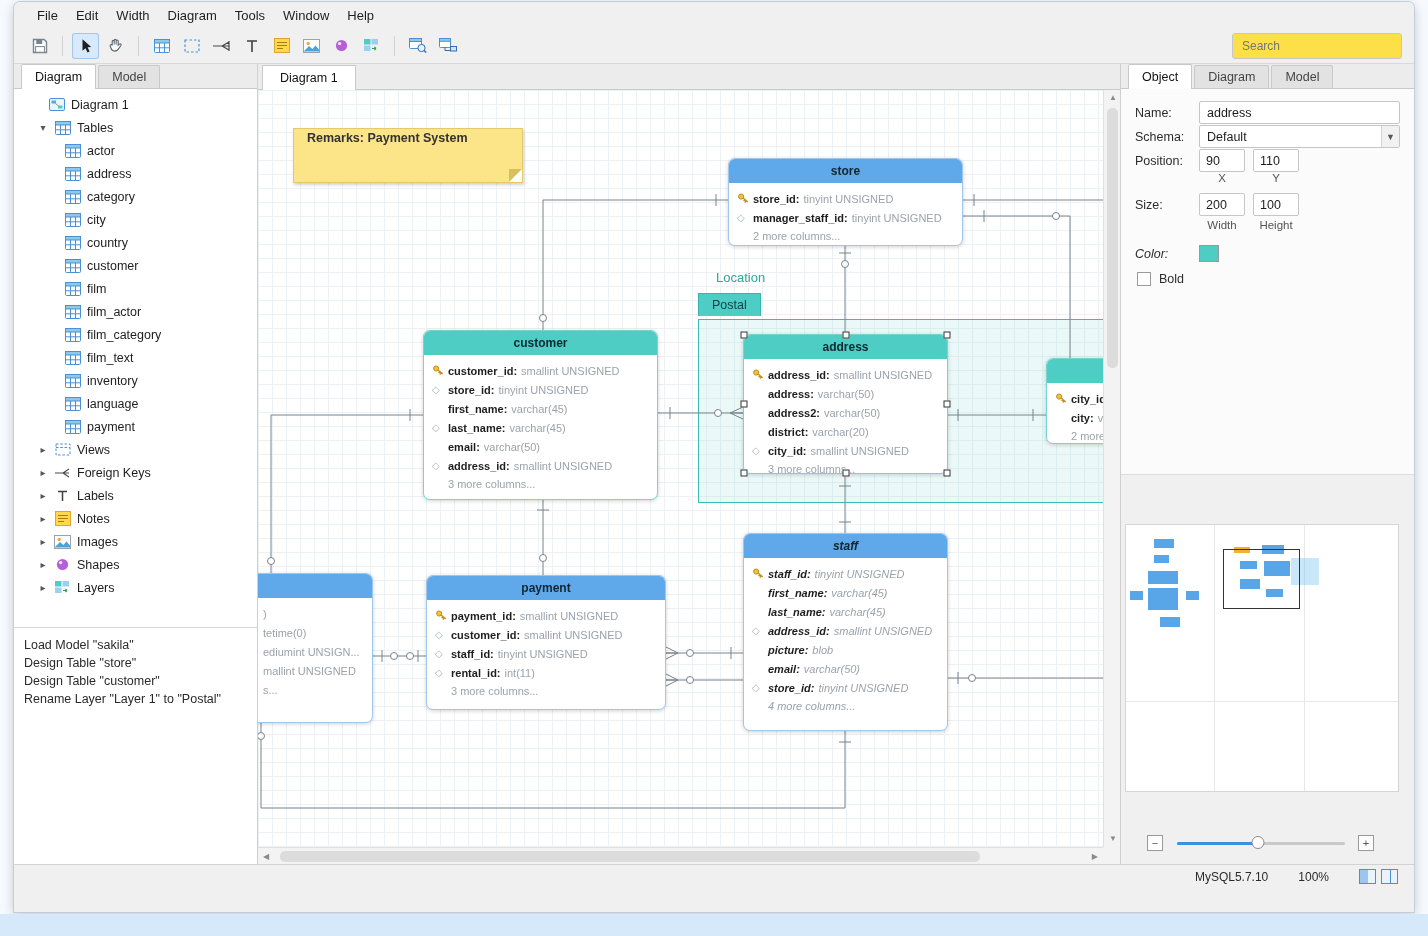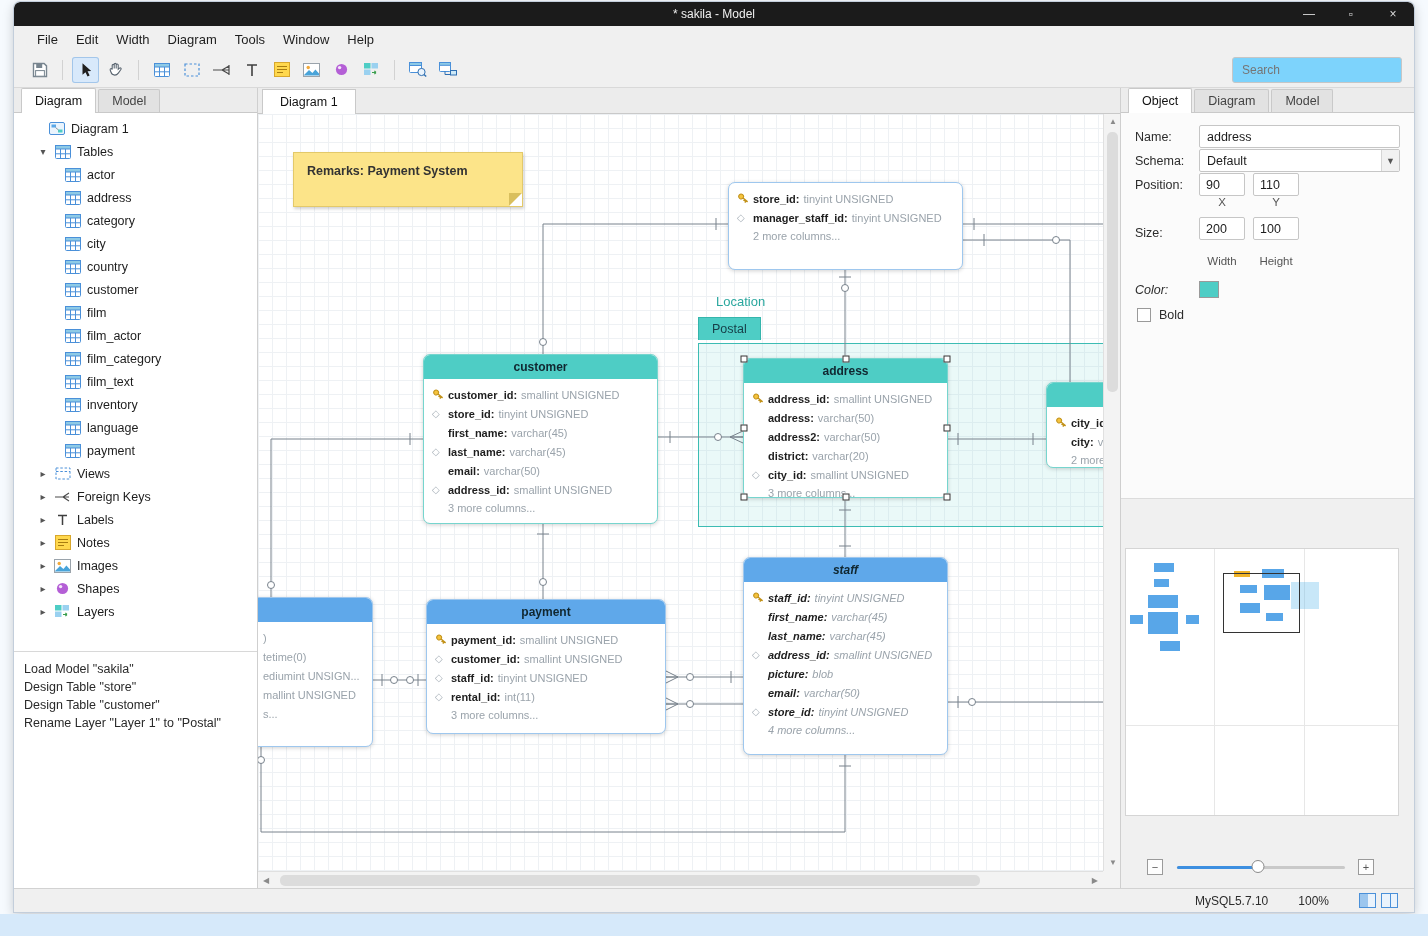--- a/index.html
+++ b/index.html
@@ -15,21 +15,21 @@
 
 .menubar{height:26px;background:#f0f0f0;display:flex;align-items:center;padding-left:14px;font-size:13px;color:#1e1e1e;}
 .menu-item{padding:3px 9px;border-radius:2px;}
 
 .toolbar{height:36px;background:#f0f0f0;display:flex;align-items:center;padding:0 12px;gap:3px;border-bottom:1px solid #d9d9d9;}
 .tb-btn{width:27px;height:26px;display:flex;align-items:center;justify-content:center;border-radius:3px;}
 .tb-btn.active{background:#d8e9fb;box-shadow:inset 0 0 0 1px #a3c6ea;}
 .tb-sep{width:1px;height:20px;background:#d2d2d2;margin:0 6px;}
 .ic{display:flex;align-items:center;justify-content:center;}
 .search-wrap{margin-left:auto;}
-.search-input{width:170px;height:24px;border:1px solid #c6c6c6;border-radius:3px;padding:12px 9px;font-size:12px;color:#333;background:#7dd3fc;outline:none;}
+.search-input{width:170px;height:24px;border:1px solid #c6c6c6;border-radius:3px;padding:12px 9px;font-size:12px;color:#333;background:#fde047;outline:none;}
 
 .main{display:flex;height:800px;}
 .left-panel{width:244px;background:#fff;border-right:1px solid #cfcfcf;display:flex;flex-direction:column;}
 .panel-tabs{height:25px;background:#ececec;display:flex;border-bottom:1px solid #c9c9c9;padding-left:7px;align-items:flex-end;flex:none;}
 .ptab{height:23px;padding:0 13px;display:flex;align-items:center;font-size:12.5px;color:#444;background:#e2e2e2;border:1px solid #c9c9c9;border-bottom:none;margin-right:2px;border-radius:2px 2px 0 0;}
 .ptab.active{background:#fff;height:25px;margin-bottom:-1px;color:#111;}
 .tree{height:538px;background:#fff;padding-top:4px;overflow:hidden;font-size:12.5px;color:#1d1d1d;}
 .tree-row{height:23px;display:flex;align-items:center;gap:6px;padding-left:24px;white-space:nowrap;}
 .tree-row.first{padding-left:34px;}
 .tree-row.child{padding-left:50px;}
@@ -43,21 +43,21 @@
 .dtab{height:25px;background:#fff;border:1px solid #c9c9c9;border-bottom:none;padding:0 17px;display:flex;align-items:center;font-size:12.5px;margin-bottom:-1px;color:#111;}
 .viewport{position:absolute;left:0;top:26px;right:17px;bottom:17px;overflow:hidden;background-color:#fff;
  background-image:linear-gradient(#eef1f4 1px,transparent 1px),linear-gradient(90deg,#eef1f4 1px,transparent 1px);background-size:14px 14px;}
 .vscroll{position:absolute;right:0;top:26px;bottom:17px;width:17px;background:#f3f3f3;border-left:1px solid #e0e0e0;}
 .hscroll{position:absolute;left:0;bottom:0;right:17px;height:17px;background:#f3f3f3;border-top:1px solid #e0e0e0;}
 .corner{position:absolute;right:0;bottom:0;width:17px;height:17px;background:#f3f3f3;}
 .sb-arrow{position:absolute;font-size:8px;color:#8a8a8a;line-height:1;}
 .thumb-v{position:absolute;left:3px;width:11px;background:#dcdcdc;border-radius:5px;}
 .thumb-h{position:absolute;top:3px;height:11px;background:#dcdcdc;border-radius:5px;}
 
-.note{position:absolute;background:#fce489;border:1px solid #e3c96a;box-shadow:1px 2px 3px rgba(0,0,0,.18);padding:11px 13px;font-size:12.5px;font-weight:bold;color:#333;}
+.note{position:absolute;background:#fce489;border:1px solid #e3c96a;box-shadow:1px 2px 3px rgba(0,0,0,.18);padding:2px 13px;font-size:12.5px;font-weight:bold;color:#333;}
 .note::after{content:"";position:absolute;right:0;bottom:0;width:0;height:0;border-left:13px solid #d9bf5e;border-bottom:13px solid #fff;}
 .layer-title{position:absolute;color:#2aa79e;font-size:13px;}
 .layer-tab{position:absolute;background:#4ecdc5;color:#17414a;font-size:12.5px;padding:4px 13px;border:1px solid #35b5ac;border-bottom:none;}
 .layer-region{position:absolute;border:1px solid #3cbcb3;background:rgba(150,225,218,.20);}
 .er-table{position:absolute;background:#fff;border-radius:7px;box-shadow:0 1px 4px rgba(0,0,0,.18);font-size:11px;border:1px solid #9ec7ee;}
 .er-table.teal{border-color:#76d5ce;}
 .er-head{height:24px;line-height:24px;text-align:center;font-weight:bold;font-size:12px;color:#102730;border-radius:6px 6px 0 0;background:#5fa8ea;}
 .teal .er-head{background:#4ecdc5;}
 .er-body{padding-top:6px;}
 .er-row{height:19px;display:flex;align-items:center;padding:0 8px;white-space:nowrap;}
@@ -102,28 +102,20 @@
 .status-icons{display:flex;gap:5px;}
 .pg-icon{width:17px;height:15px;border:1px solid #4a90d9;background:#eaf3fc;position:relative;}
 .pg-icon .half{position:absolute;left:0;top:0;bottom:0;width:8px;background:#9cc6ee;}
 .pg-icon .split{position:absolute;left:8px;top:0;bottom:0;width:1px;background:#4a90d9;}
 </style>
 </head>
 <body>
 
 <div class="window">
 
-  <div class="titlebar">
-    <div class="title-text">* sakila - Model</div>
-    <div class="win-controls">
-      <span class="win-btn">—</span>
-      <span class="win-btn">▫</span>
-      <span class="win-btn">×</span>
-    </div>
-  </div>
 
   <div class="menubar">
     <span class="menu-item">File</span>
     <span class="menu-item">Edit</span>
     <span class="menu-item">Width</span>
     <span class="menu-item">Diagram</span>
     <span class="menu-item">Tools</span>
     <span class="menu-item">Window</span>
     <span class="menu-item">Help</span>
   </div>
@@ -551,20 +543,21 @@
               <circle cx="13" cy="471" r="3.5" fill="#fff"></circle>
           </g>
         </svg>
 
         <div class="note" style="left:35px;top:38px;width:230px;height:55px;">
           <span>Remarks: Payment System</span>
         </div>
 
         <div style="position:absolute;left:0;top:0;width:100%;height:100%;">
             <div class="er-table blue" style="left: 470px; top: 68px; width: 235px; height: 88px;">
+              <div class="er-head">store</div>
               <div class="er-body">
                 <div class="er-row">
                   <span class="er-icon">
                     <svg width="13" height="13" viewBox="0 0 13 13">
                       <g transform="rotate(40 6 6)">
                         <circle cx="3.6" cy="6" r="2.4" fill="#f6c33c" stroke="#c2921a"></circle>
                         <path d="M6 6h6M10.3 6v2.4M8.3 6v1.8" stroke="#c2921a" stroke-width="1.5" fill="none"></path>
                       </g>
                     </svg>
                   </span>
@@ -828,21 +821,21 @@
           </div>
           <div class="frm-row" style="margin-bottom:3px;">
             <span class="frm-label">Position:</span>
             <input class="frm-small" value="90" style="">
             <input class="frm-small" value="110" style="">
           </div>
           <div class="caption-row">
             <span class="cap">X</span>
             <span class="cap">Y</span>
           </div>
-          <div class="frm-row" style="margin-bottom:18px;align-items:flex-end;">
+          <div class="frm-row" style="margin-bottom:6px;">
             <span class="frm-label">Size:</span>
             <input class="frm-small" value="200" style="">
             <input class="frm-small" value="100" style="">
           </div>
           <div class="caption-row">
             <span class="cap">Width</span>
             <span class="cap">Height</span>
           </div>
           <div class="frm-row" style="margin-top:14px;font-style:italic;">
             <span class="frm-label">Color:</span>

